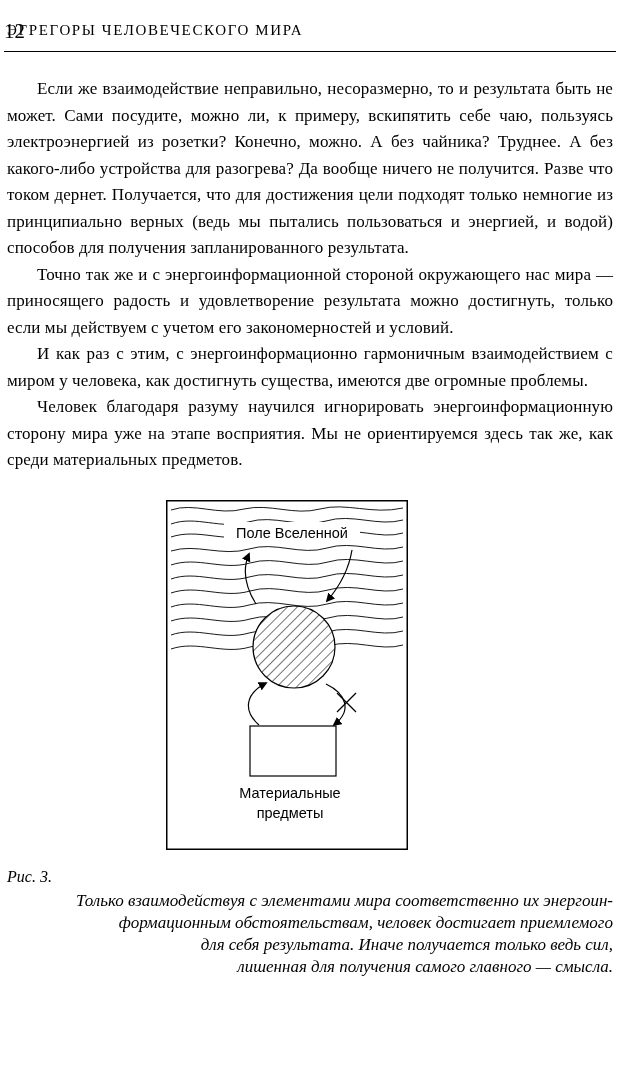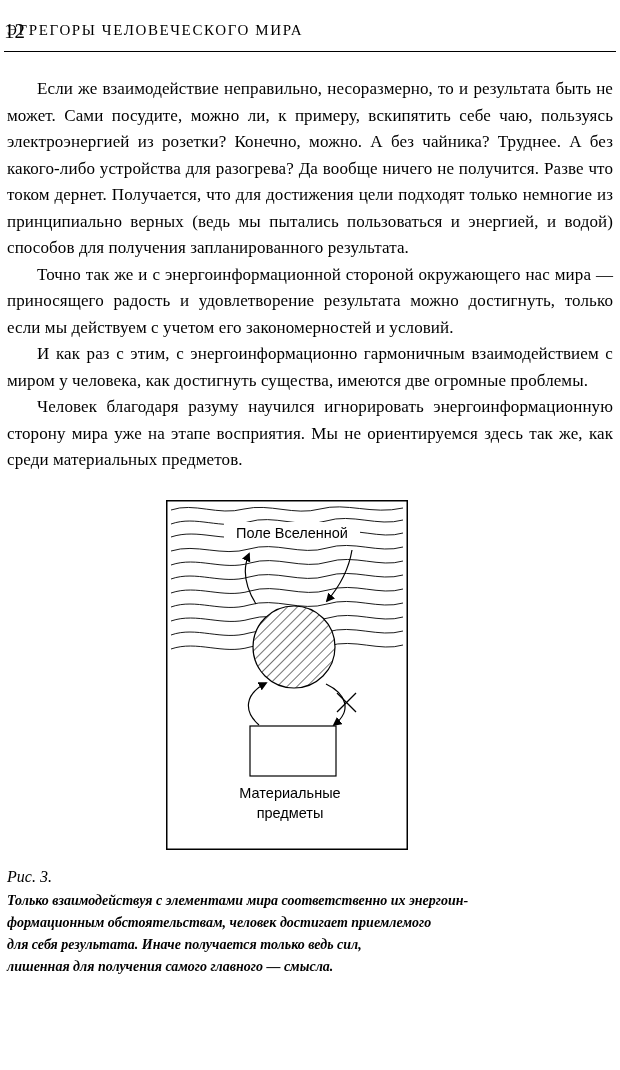--- a/index.html
+++ b/index.html
@@ -39,25 +39,24 @@
   }
   figure.diagram{margin:26px auto 0 auto;width:288px;}
   .fig-label{
     margin-top:14px;
     text-align:left;
     font-style:italic;
     font-size:16px;
   }
   .caption{
     margin-top:4px;
-    text-align:left;
+    text-align:right;
     font-style:italic;
-    font-size:14px;
+    font-size:17px;
     line-height:22px;
-    font-weight:bold;
   }
   svg text{
     font-family:"Liberation Sans", sans-serif;
     font-size:14.5px;
     fill:#000;
   }
 </style>
 </head>
 <body>
 

